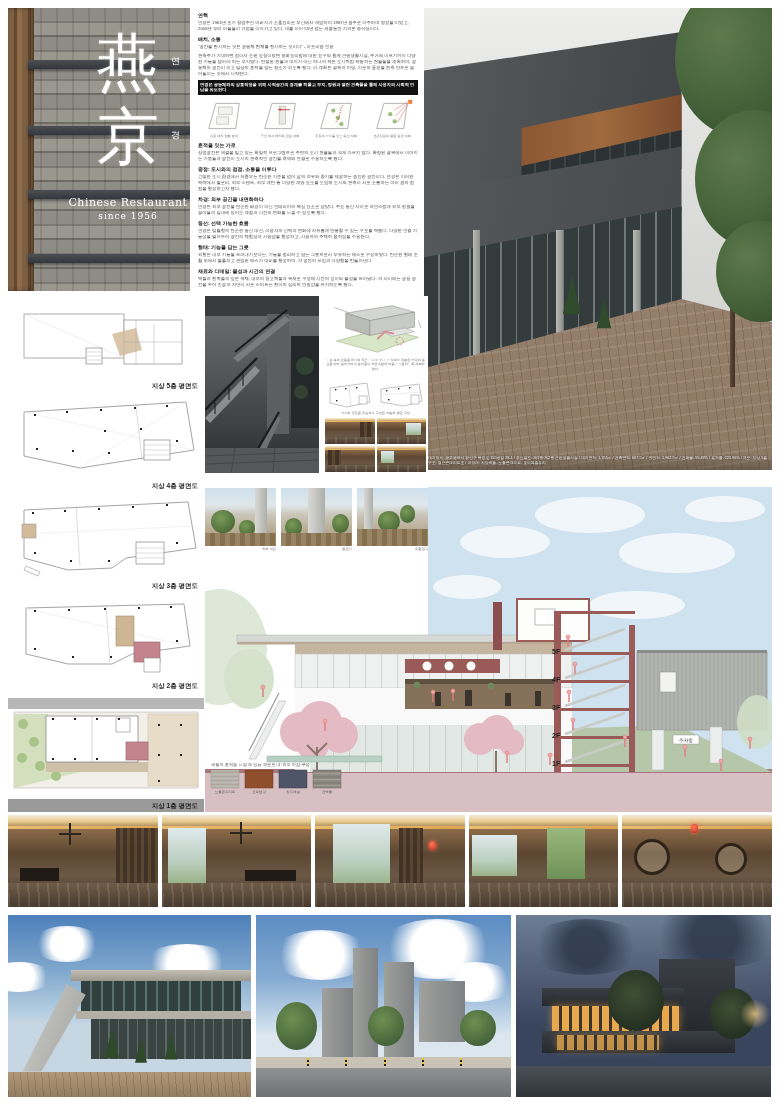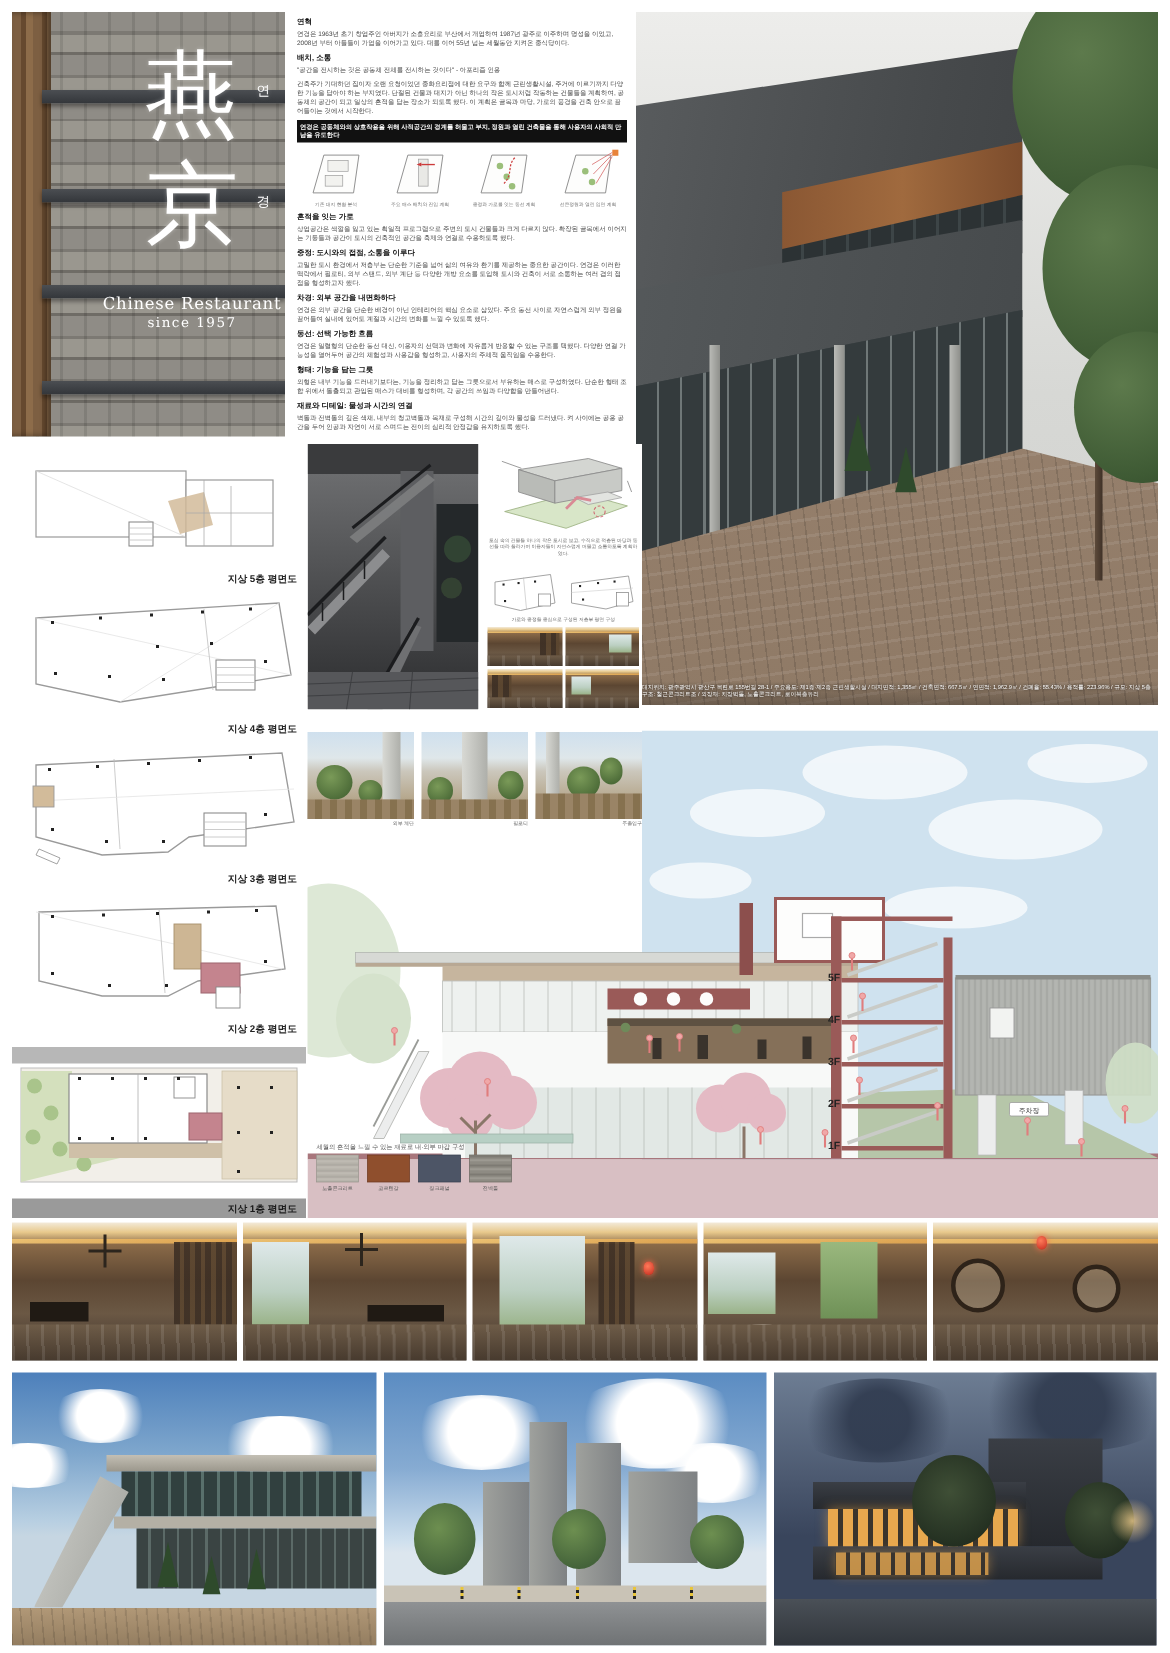--- a/index.html
+++ b/index.html
@@ -168,21 +168,21 @@
     <div class="abs sign-text">
       <span class="sign-hanja">
         <span>燕</span>
         <span class="sign-sub">연</span>
       </span>
       <span class="sign-hanja">
         <span>京</span>
         <span class="sign-sub">경</span>
       </span>
       <div class="sign-latin">Chinese Restaurant</div>
-      <div class="sign-since">since 1957</div>
+      <div class="sign-since">since 1956</div>
     </div>
   </div>
 
   <div class="abs text-col">
     <div class="hd">연혁</div>
     <p>연경은 1963년 초기 창업주인 아버지가 소흥요리로 부산에서 개업하여 1987년 광주로 이주하며 명성을 이었고, 2008년 부터 아들들이 가업을 이어가고 있다. 대를 이어 55년 넘는 세월동안 지켜온 중식당이다.</p>
     <div class="hd">배치, 소통</div>
     <p>"공간을 전시하는 것은 공동체 전체를 전시하는 것이다" - 아포리즘 인용</p>
     <p style="margin-top:3px">건축주가 기대하던 집이자 오랜 요청이었던 중화요리점에 대한 요구와 함께 근린생활시설, 주거에 이르기까지 다양한 기능을 담아야 하는 부지였다. 단절된 건물과 대지가 아닌 하나의 작은 도시처럼 작동하는 건물들을 계획하여, 공동체의 공간이 되고 일상의 흔적을 담는 장소가 되도록 했다. 이 계획은 골목과 마당, 가로의 풍경을 건축 안으로 끌어들이는 것에서 시작한다.</p>
     <div class="hl-bar">연경은 공동체와의 상호작용을 위해 사적공간의 경계를 허물고 부지, 정원과 열린 건축물을 통해 사용자의 사회적 만남을 유도한다</div>

